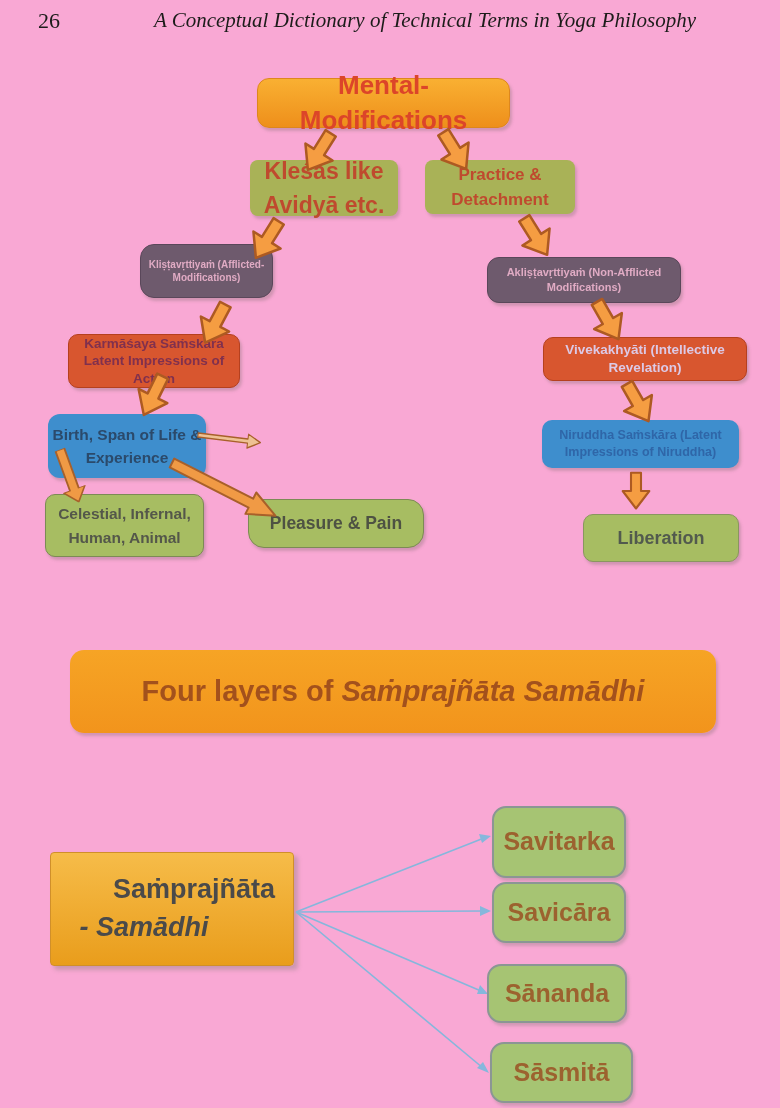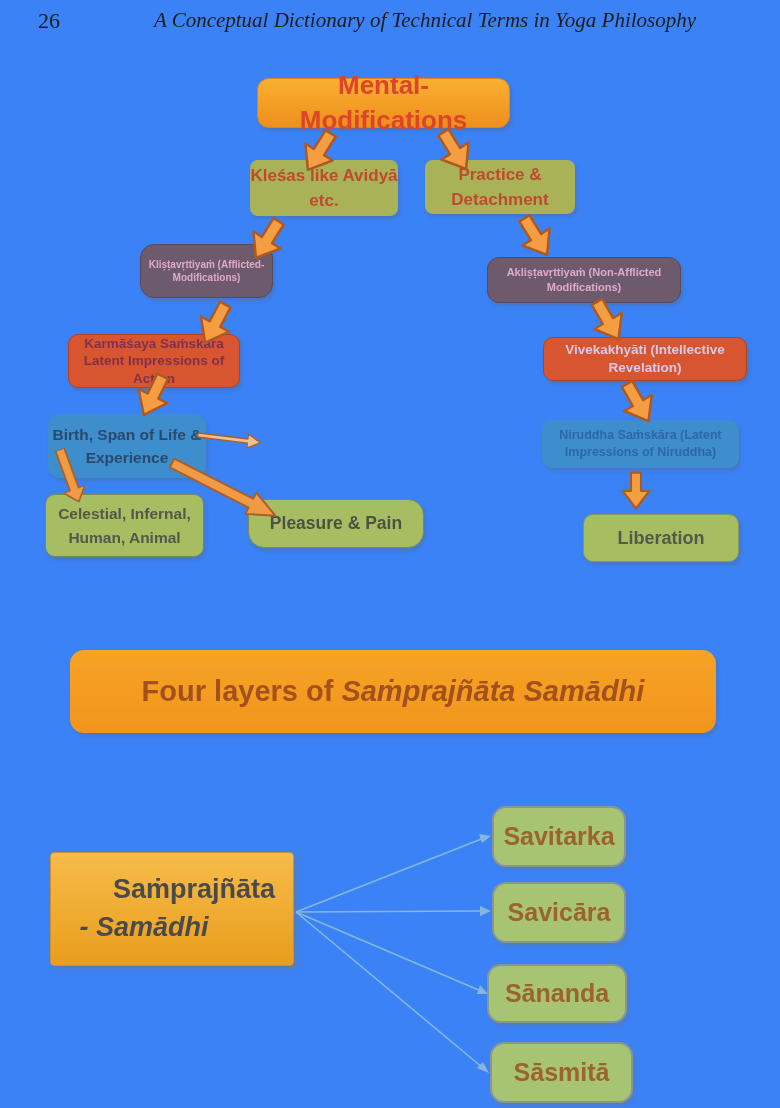--- a/index.html
+++ b/index.html
@@ -1,30 +1,30 @@
 <!DOCTYPE html>
 <html><head>
 <meta charset="utf-8">
 <style>
   html,body{margin:0;padding:0;background:#e8e8e4;}
-  .page{position:relative;width:780px;height:1108px;background:#3b82f6;overflow:hidden;
+  .page{position:relative;width:780px;height:1108px;background:#f9a8d4;overflow:hidden;
         font-family:"Liberation Sans",sans-serif;}
   
   .hdr-num{position:absolute;left:38px;top:8px;font-family:"Liberation Serif",serif;
            font-size:22px;color:#1c1c1a;}
   .hdr-title{position:absolute;left:0;top:8px;width:780px;text-align:center;padding-left:70px;
              box-sizing:border-box;font-family:"Liberation Serif",serif;font-style:italic;
              font-size:21px;color:#1c1c1a;}
   
   .box{position:absolute;display:flex;align-items:center;justify-content:center;
        text-align:center;font-weight:bold;box-sizing:border-box;line-height:1.35;}
   .shadow{box-shadow:2px 3px 3px rgba(90,90,80,.25);}
   .b-root{left:257px;top:78px;width:253px;height:50px;border-radius:12px;font-size:26px;
           color:#dc4529;background:linear-gradient(180deg,#f9b032,#ee8f1b);border:1px solid #dd871d;}
-  .b-klesas{left:210px;top:160px;width:148px;height:56px;border-radius:8px;font-size:17px;
+  .b-klesas{left:210px;top:160px;width:148px;height:56px;border-radius:8px;font-size:23px;
             color:#bf4a2e;background:#a9b257;line-height:1.5;margin-left:40px;}
   .b-practice{left:425px;top:160px;width:150px;height:54px;border-radius:8px;font-size:17px;
             color:#bf4a2e;background:#a9b257;line-height:1.5;}
   .b-klista{left:140px;top:244px;width:133px;height:54px;border-radius:14px;font-size:10px;
             color:#e0abc4;background:#6e5a6d;border:1px solid #5a475a;}
   .b-aklista{left:487px;top:257px;width:194px;height:46px;border-radius:12px;font-size:11px;
             color:#e0abc4;background:#6e5a6d;border:1px solid #5a475a;}
   .b-karmasaya{left:68px;top:334px;width:172px;height:54px;border-radius:10px;font-size:13.5px;
             color:#80304e;background:#d8562f;border:1px solid #b5401f;line-height:1.3;}
   .b-viveka{left:543px;top:337px;width:204px;height:44px;border-radius:10px;font-size:13.5px;
@@ -47,21 +47,21 @@
   .banner .it{font-style:italic;margin-left:8px;}
   
   .b-gold{left:50px;top:852px;width:244px;height:114px;border-radius:4px;font-size:27px;
           color:#4a4a4a;background:linear-gradient(180deg,#f6bc49,#e99d1c);
           border:1px solid #d08f2a;flex-direction:column;line-height:1.4;
           box-shadow:4px 4px 4px rgba(120,120,110,.35);}
   .b-gold .l1{transform:translateX(22px);}
   .b-gold .l2{font-style:italic;transform:translateX(-28px);}
   .layer{background:#a6c473;border:2px solid #8b9694;border-radius:14px;font-size:25px;
          color:#9c622f;box-shadow:2px 3px 3px rgba(120,120,110,.3);}
-  .b-sav1{left:492px;top:806px;width:134px;height:61px;}
+  .b-sav1{left:492px;top:806px;width:134px;height:72px;}
   .b-sav2{left:492px;top:882px;width:134px;height:61px;}
   .b-sav3{left:487px;top:964px;width:140px;height:59px;}
   .b-sav4{left:490px;top:1042px;width:143px;height:61px;}
   
   .arr{position:absolute;width:36px;height:48px;overflow:visible;}
   .arr polygon{fill:#f59d42;stroke:#ad5a22;stroke-width:2.5;stroke-linejoin:round;}
   .thin{position:absolute;overflow:visible;}
   .thin polygon{fill:#eec193;stroke:#a8602a;stroke-width:2;stroke-linejoin:round;}
   .thick polygon{fill:#f09a45;stroke:#a8602a;stroke-width:2;stroke-linejoin:round;}
   .a1{left:301px;top:128px;transform:rotate(32deg);}

